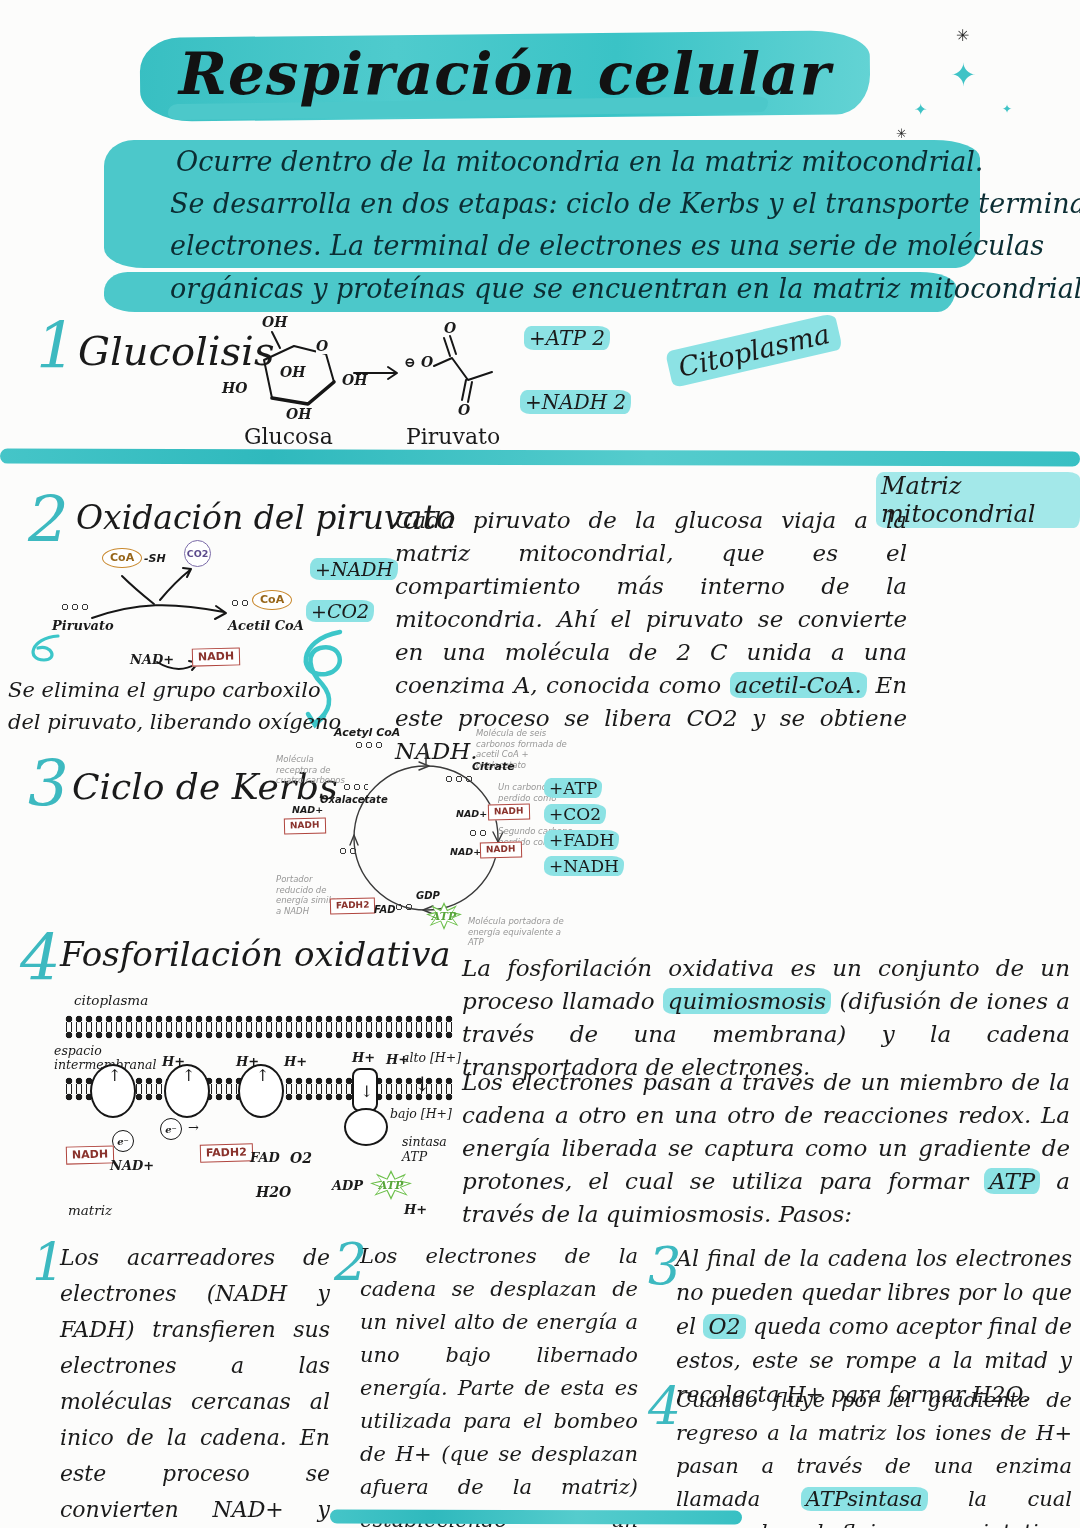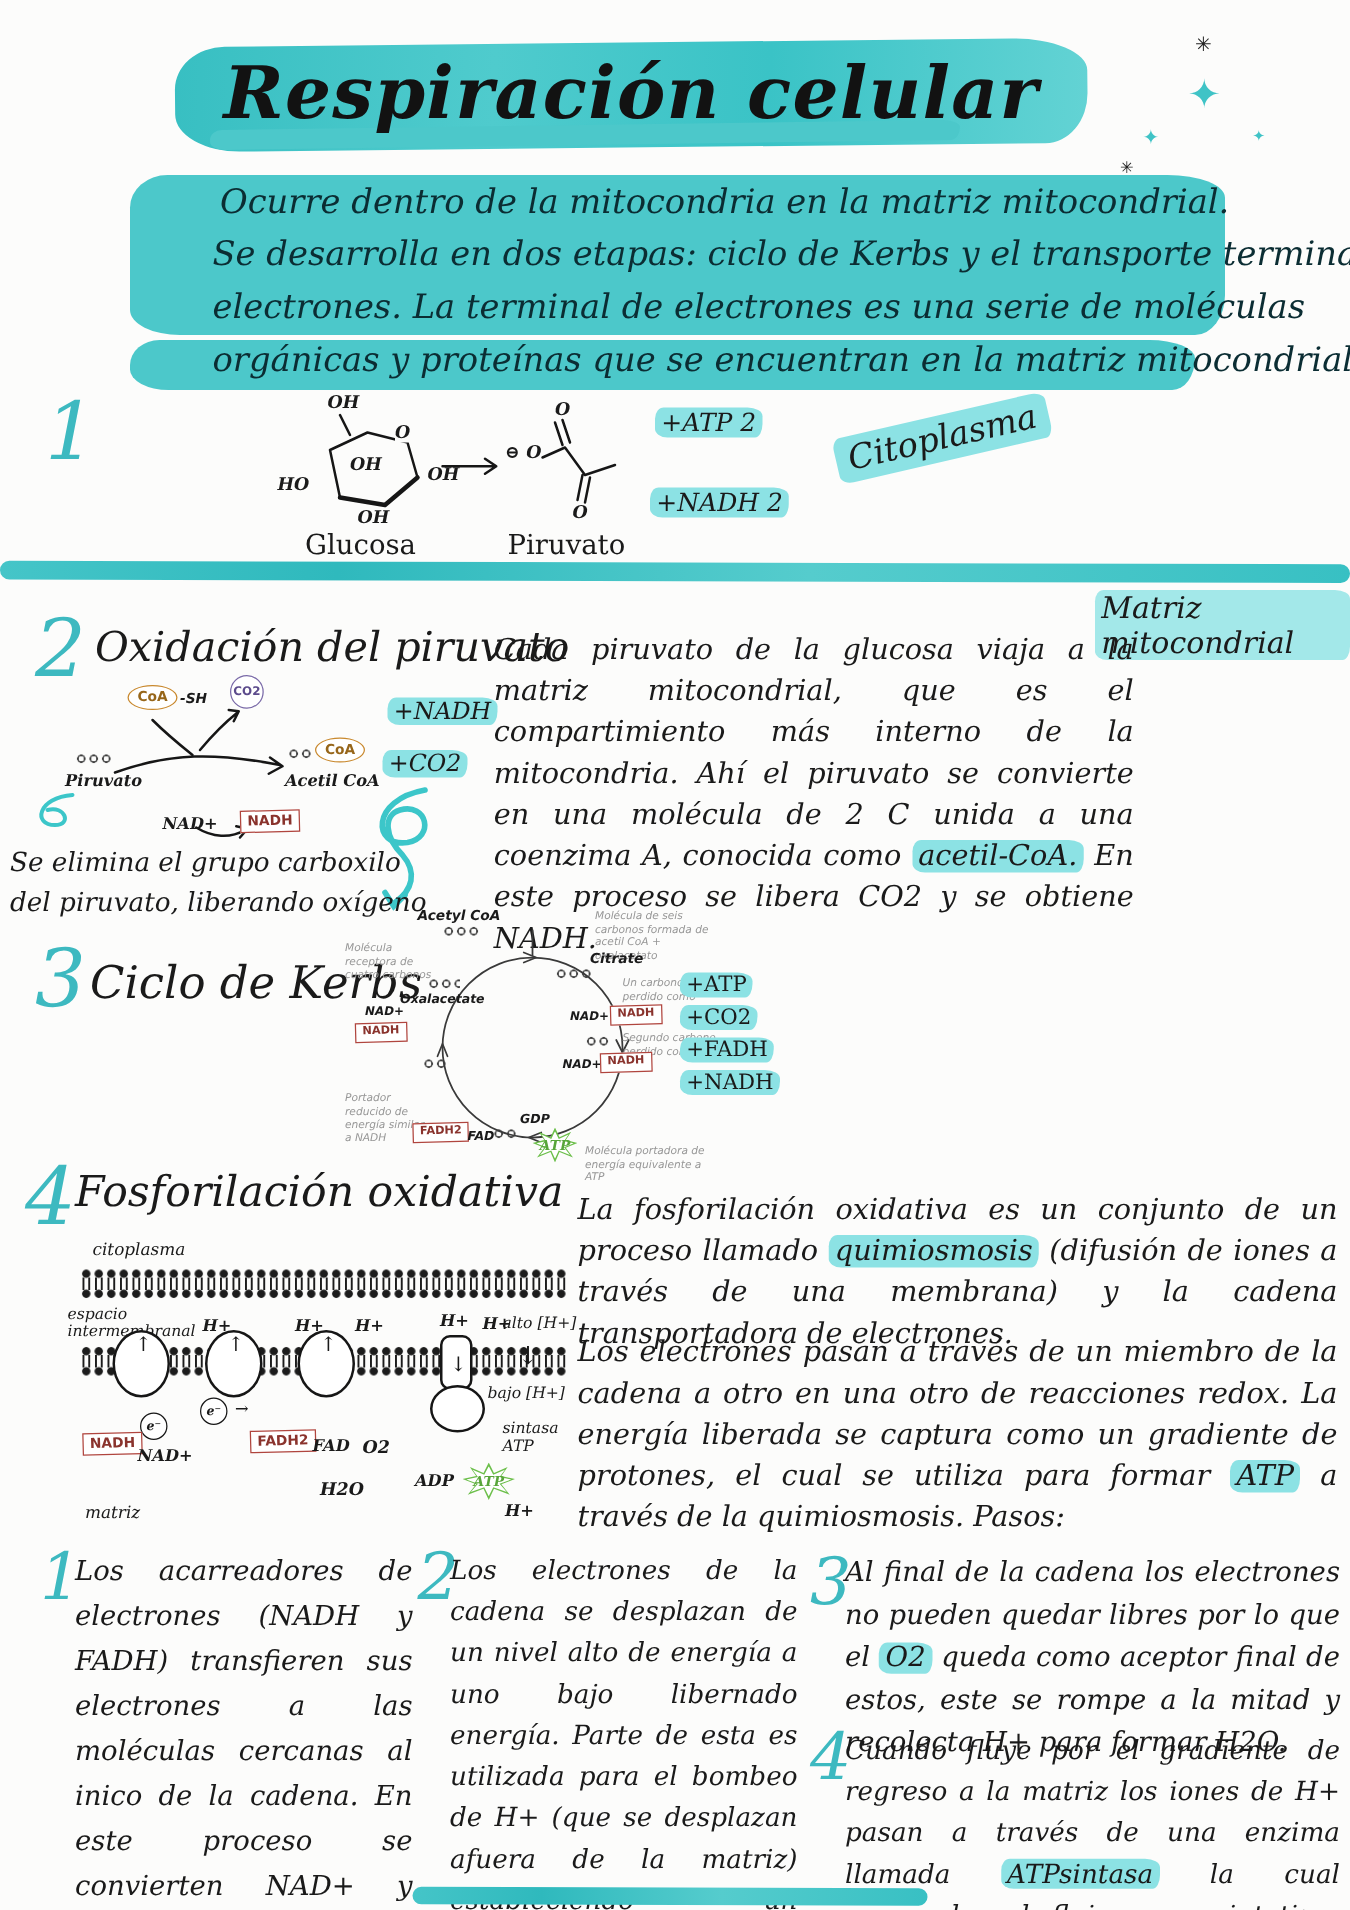--- a/index.html
+++ b/index.html
@@ -78,20 +78,21 @@
   <div class="abs sparkle" style="left:1002px;top:102px;font-size:12px">✦</div>
 
   <div class="abs brush-soft" style="left:104px;top:140px;width:876px;height:128px;border-radius:30px 46px 24px 40px/26px 18px 32px 20px"></div>
   <div class="abs brush-soft" style="left:104px;top:272px;width:852px;height:40px"></div>
   <div class="abs intro-line" style="left:176px;top:146px">Ocurre dentro de la mitocondria en la matriz mitocondrial.</div>
   <div class="abs intro-line" style="left:170px;top:188px">Se desarrolla en dos etapas: ciclo de Kerbs y el transporte terminal de</div>
   <div class="abs intro-line" style="left:170px;top:230px">electrones. La terminal de electrones es una serie de moléculas</div>
   <div class="abs intro-line" style="left:170px;top:273px">orgánicas y proteínas que se encuentran en la matriz mitocondrial.</div>
 
   <div class="abs num" style="left:36px;top:314px">1</div>
+  <div class="abs h-l" style="left:78px;top:328px">Glucolisis</div>
 
   <div class="abs" style="left:222px;top:320px;width:150px;height:104px">
     <svg width="150" height="104" viewBox="0 0 150 104">
       <path class="stroke" d="M42 40 L72 26 L104 34 L112 62 L86 84 L50 78 Z"></path>
       <path class="stroke-thick" d="M50 78 L86 84 L112 62"></path>
       <path class="stroke" d="M58 28 L50 12"></path>
     </svg>
     <span class="abs chem-label" style="left:40px;top:-6px">OH</span>
     <span class="abs chem-label" style="left:94px;top:18px;background:#fcfcfb">O</span>
     <span class="abs chem-label" style="left:120px;top:52px">OH</span>

